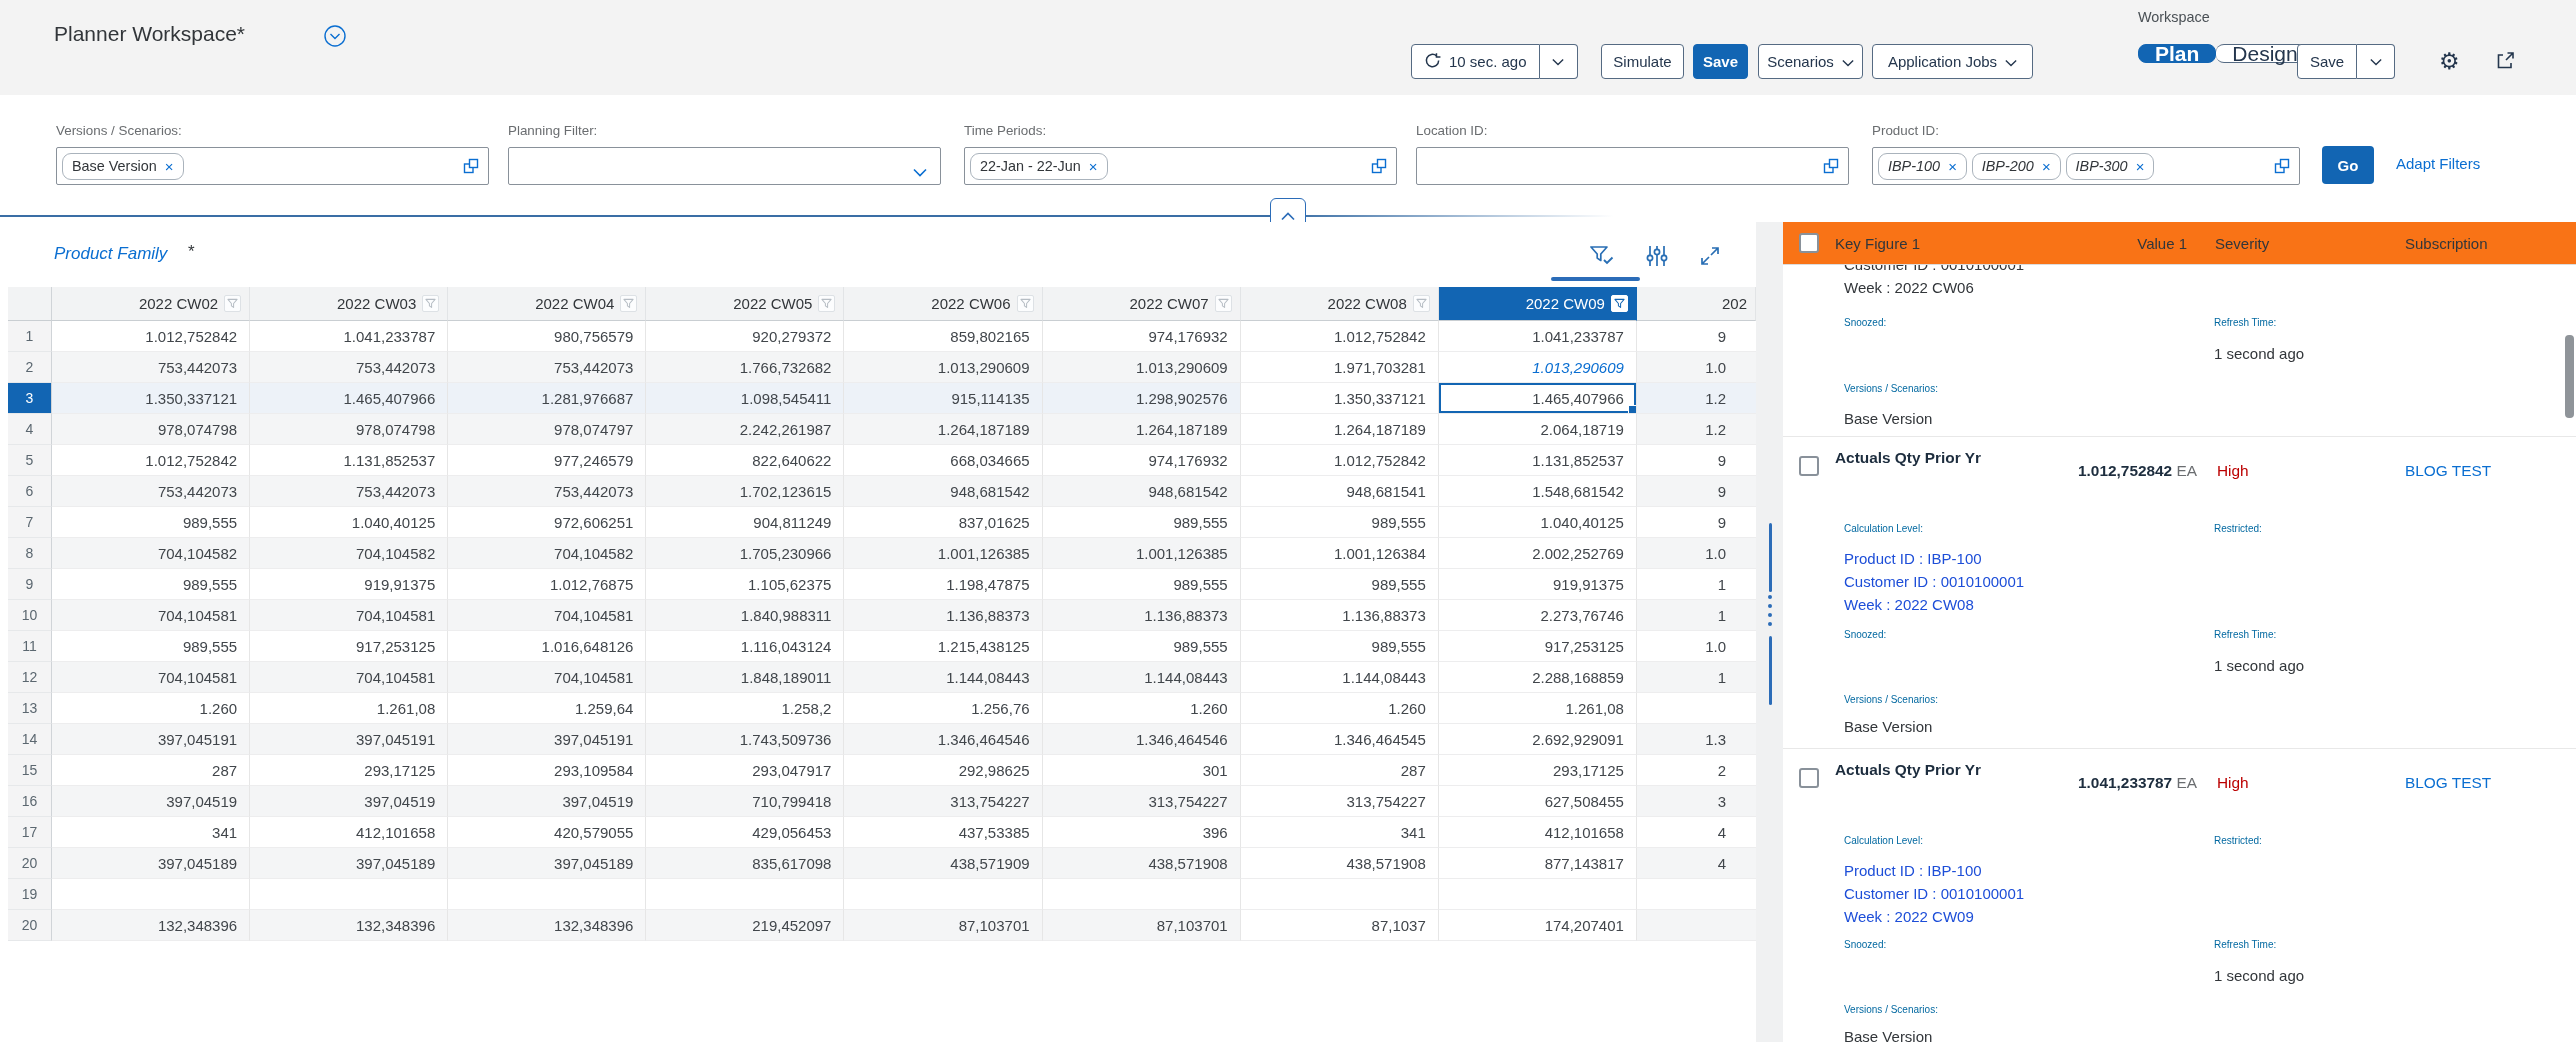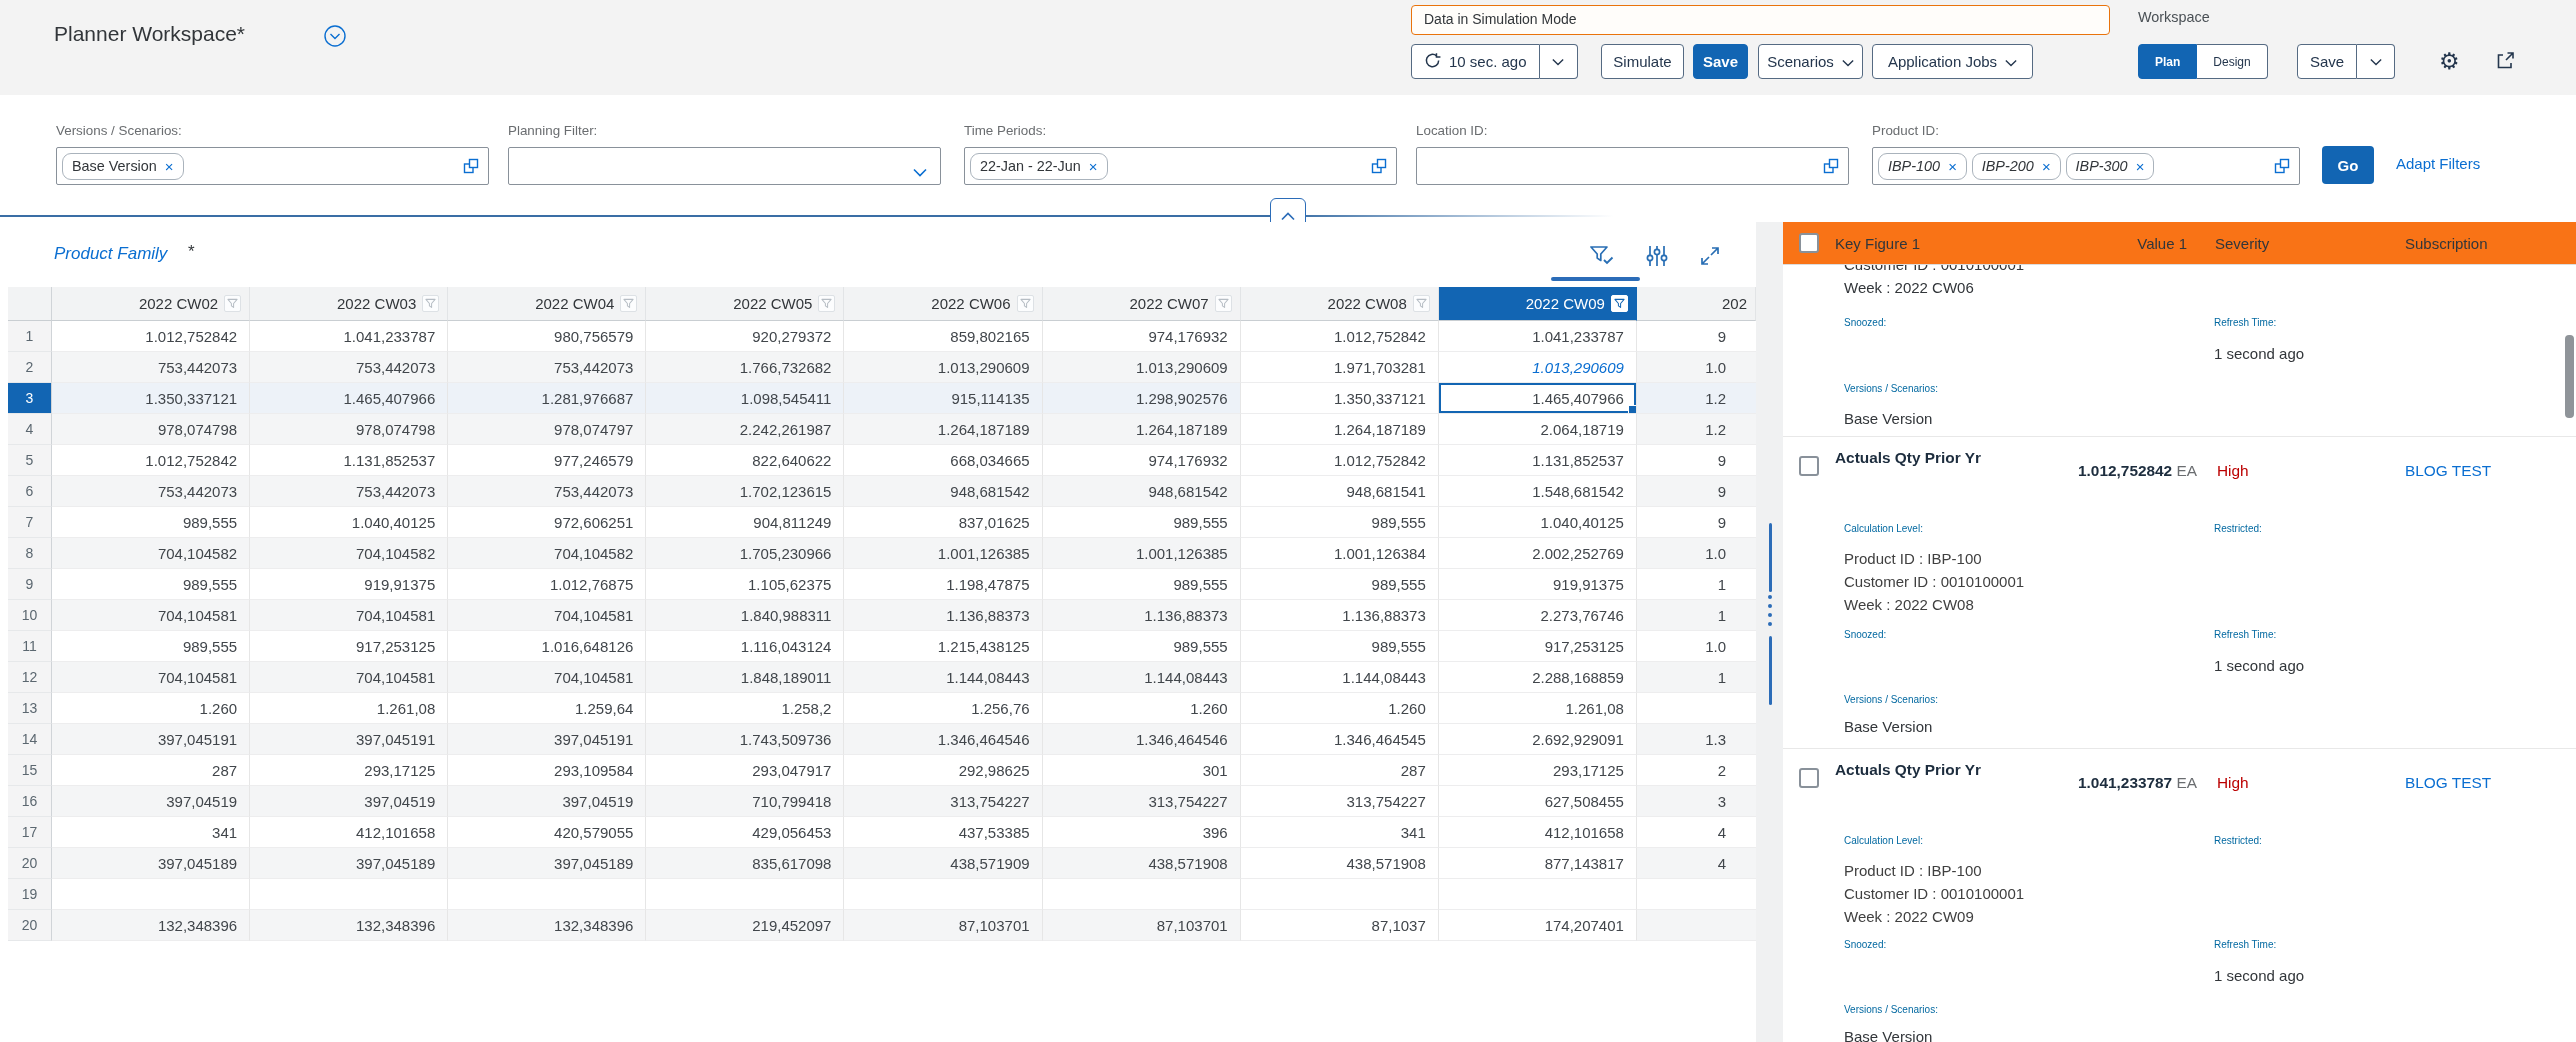--- a/index.html
+++ b/index.html
@@ -20,21 +20,21 @@
   .btn { position:absolute; top:44px; height:35px; border:1px solid #556a82; border-radius:4px;
     background:#fff; color:#24364d; font-size:15px; display:flex; align-items:center;
     justify-content:center; gap:8px; padding:0 12px; white-space:nowrap; cursor:pointer; }
   .btn.emph { background:#1265b3; border-color:#1265b3; color:#fff; font-weight:bold; }
   .split { position:absolute; top:44px; height:35px; display:flex; }
   .split .main { height:35px; border:1px solid #556a82; border-radius:4px 0 0 4px;
     background:#fff; color:#24364d; font-size:15px; display:flex; align-items:center; gap:8px; padding:0 12px; }
   .split .arr { height:35px; width:38px; border:1px solid #556a82; border-left:none;
     border-radius:0 4px 4px 0; background:#fff; display:flex; align-items:center; justify-content:center; }
   #seg-group { position:absolute; left:2138px; top:44px; height:35px; display:flex; }
-  #seg-group .seg { height:35px; font-size:12px; display:flex; align-items:center; padding:0 16px; }
+  #seg-group .seg { height:19px; font-size:21px; display:flex; align-items:center; padding:0 16px;border-radius:8px; }
   #seg-plan { background:#1265b3; color:#fff; font-weight:bold; border:1px solid #1265b3; border-radius:4px 0 0 4px; }
   #seg-design { background:#fff; color:#24364d; border:1px solid #556a82; border-left:none; border-radius:0 4px 4px 0; }
   #gear-btn { position:absolute; left:2439px; top:48px; font-size:23px; color:#24364d; cursor:pointer; }
   #share-btn { position:absolute; left:2495px; top:51px; cursor:pointer; }
 
   
   #filterbar { position:absolute; left:0; top:95px; width:2576px; height:121px; background:#fff; }
   .ffield { position:absolute; top:28px; }
   .flabel { font-size:13.4px; color:#6a6d70; display:block; margin-bottom:9px; }
   .finput { position:relative; width:433px; height:38px; border:1px solid #89919a; border-radius:2px;
@@ -106,39 +106,38 @@
   .plabel { position:absolute; font-size:10px; color:#0369a1; }
   .pvalue { position:absolute; font-size:15px; color:#32363a; }
   .sep { position:absolute; left:0; width:793px; height:1px; background:#e8e8e8; }
   .item-title { position:absolute; left:52px; width:173px; font-size:15.4px; font-weight:bold;
     color:#1d2d3e; line-height:24px; }
   .item-value { position:absolute; left:208px; width:206px; text-align:right; font-size:15.4px; }
   .item-value b { color:#1d2d3e; }
   .item-value span { color:#6a6d70; font-weight:normal; }
   .sev { position:absolute; left:434px; font-size:15.4px; color:#bb0000; }
   .sub-link { position:absolute; left:622px; font-size:15.4px; color:#0a6ed1; cursor:pointer; }
-  .calc-lines { position:absolute; left:61px; font-size:15px; color:#404040; line-height:23px; }
+  .calc-lines { position:absolute; left:61px; font-size:15px; color:#1d4ed8; line-height:23px; }
   #panel-scrollbar { position:absolute; left:2565px; top:335px; width:9px; height:83px;
     background:#8f9499; border-radius:4px; }
 </style>
 </head>
 <body>
 
 <div id="stage">
 
   <div id="shell">
     <div id="page-title">Planner Workspace*</div>
     <span id="title-chevron">
       <svg width="24" height="24" viewBox="0 0 24 24">
           <circle cx="12" cy="12" r="10" fill="none" stroke="#0a6ed1" stroke-width="1.4"></circle>
           <path d="M7.5 10l4.5 4.5L16.5 10" fill="none" stroke="#0a6ed1" stroke-width="1.4"></path>
         </svg>
     </span>
 
-    <div id="msg-strip">Data in Simulation Mode</div>
     <div id="workspace-label">Workspace</div>
 
     <div class="split" style="left:1411px;">
       <div class="main">
         <span><svg width="17" height="17" viewBox="0 0 18 18">
               <path d="M15.5 9a6.5 6.5 0 1 1-2.2-4.9" fill="none" stroke="#24364d" stroke-width="1.6"></path>
               <path d="M13.2 1.2v4.2h4.2" fill="none" stroke="#24364d" stroke-width="1.6"></path>
             </svg></span>
         <span>10 sec. ago</span>
       </div>

